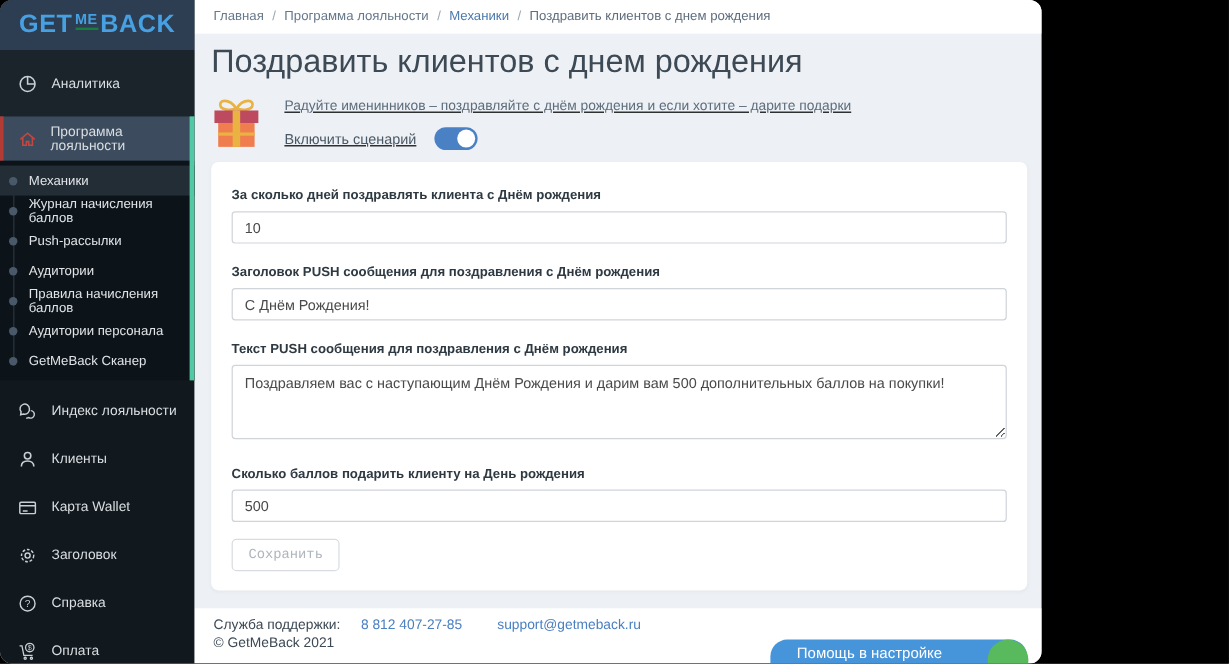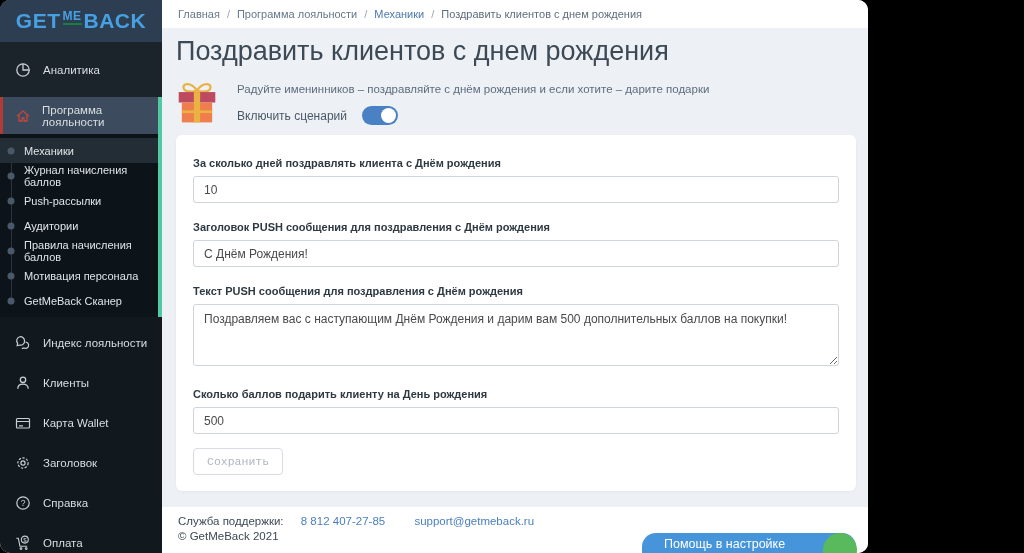--- a/index.html
+++ b/index.html
@@ -35,21 +35,21 @@
   .main { flex:1; display:flex; flex-direction:column; min-width:0; }
   .topbar { height:28px; background:#fff; display:flex; align-items:center; padding-left:16px;
             font-size:11px; gap:7px; flex-shrink:0; }
   .bc { color:#66788a; cursor:pointer; }
   .bc-sep { color:#9aa7b3; }
   .bc-link { color:#4b79ad; }
   .bc-current { color:#5f6e7d; cursor:default; }
 
   .content { flex:1; padding:4px 12px 0 14px; overflow:hidden; }
   h1.title { font-size:27px; font-weight:500; color:#3d4955; margin:4px 0 12px 0; }
-  .intro { display:flex; gap:19px; margin-bottom:10px; align-items:flex-start; }
+  .intro { display:flex; gap:19px; margin-bottom:10px; align-items:flex-start;text-decoration:underline; }
   .gift { width:42px; height:46px; }
   .intro-right { padding-top:4px; }
   .desc { font-size:11.5px; color:#5d6d7c; margin-bottom:11px; }
   .toggle-row { display:flex; align-items:center; gap:15px;text-align:center; }
   .toggle-label { font-size:12px; color:#4a5865; }
   .toggle { width:36px; height:19px; border-radius:10px; background:#4a80c4; position:relative; cursor:pointer; }
   .knob { position:absolute; right:2px; top:2px; width:15px; height:15px; border-radius:50%; background:#fff; }
 
   .card { background:#fff; border-radius:6px; box-shadow:0 1px 3px rgba(60,80,100,.06);
           padding:22px 17px 16px; }
@@ -125,21 +125,21 @@
       <li>
         <span class="dot"></span>
         <span>Аудитории</span>
       </li>
       <li>
         <span class="dot"></span>
         <span>Правила начисления баллов</span>
       </li>
       <li>
         <span class="dot"></span>
-        <span>Мотивация персонала</span>
+        <span>Аудитории персонала</span>
       </li>
       <li>
         <span class="dot"></span>
         <span>GetMeBack Сканер</span>
       </li>
     </ul>
 
     <ul class="nav-items">
       <li>
         <span class="icon16">

